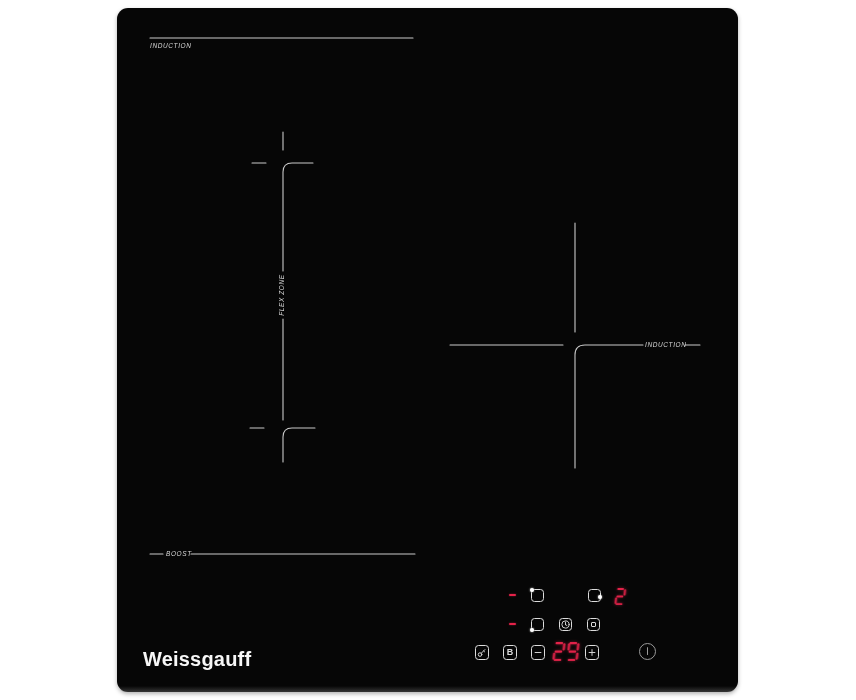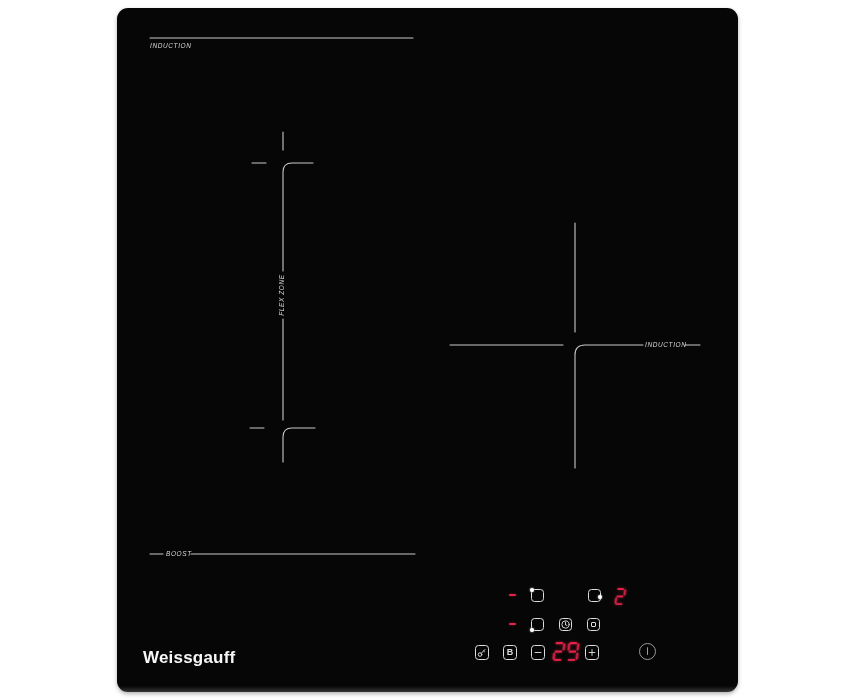--- a/index.html
+++ b/index.html
@@ -8,21 +8,21 @@
   .panel{position:absolute;left:117px;top:8px;width:621px;height:684px;background:#060606;
          border-radius:11px;box-shadow:0 2px 4px rgba(0,0,0,.30);}
   .panel::after{content:"";position:absolute;left:2px;right:2px;bottom:0;height:6px;
          border-radius:0 0 11px 11px;
          background:linear-gradient(rgba(255,255,255,0),rgba(130,130,130,.38));pointer-events:none;}
   .marks{position:absolute;left:0;top:0;width:621px;height:684px;}
   .marks path{fill:none;stroke:#c9c9c9;stroke-width:1.1;stroke-linecap:round;}
   .zlabel{position:absolute;color:#d8d8d8;font-style:italic;font-size:6.5px;
           letter-spacing:.6px;white-space:nowrap;line-height:8px;}
   .flexlabel{width:80px;height:10px;text-align:center;transform:rotate(-90deg);}
-  .brand{position:absolute;color:#f7f7f7;font-size:17px;font-weight:600;letter-spacing:.2px;}
+  .brand{position:absolute;color:#f7f7f7;font-size:20px;font-weight:600;letter-spacing:.2px;}
   
   .tkey{position:absolute;border:1.3px solid var(--icon);border-radius:3.5px;background:transparent;box-sizing:border-box;}
   .dot{position:absolute;width:4px;height:4px;background:#fff;border-radius:50%;
        box-shadow:0 0 2px rgba(255,255,255,.9);}
   .glyph{position:absolute;inset:0;}
   .glyph svg{display:block;width:100%;height:100%;}
   .glyph path,.glyph circle,.glyph line{fill:none;stroke:var(--icon);stroke-width:1.1;stroke-linecap:round;}
   .blabel{position:absolute;inset:0;display:flex;align-items:center;justify-content:center;
           color:var(--icon);font-size:9px;font-weight:700;line-height:1;}
   .innersq{position:absolute;left:3.2px;top:3.2px;width:5.2px;height:5.2px;border:1.2px solid var(--icon);

